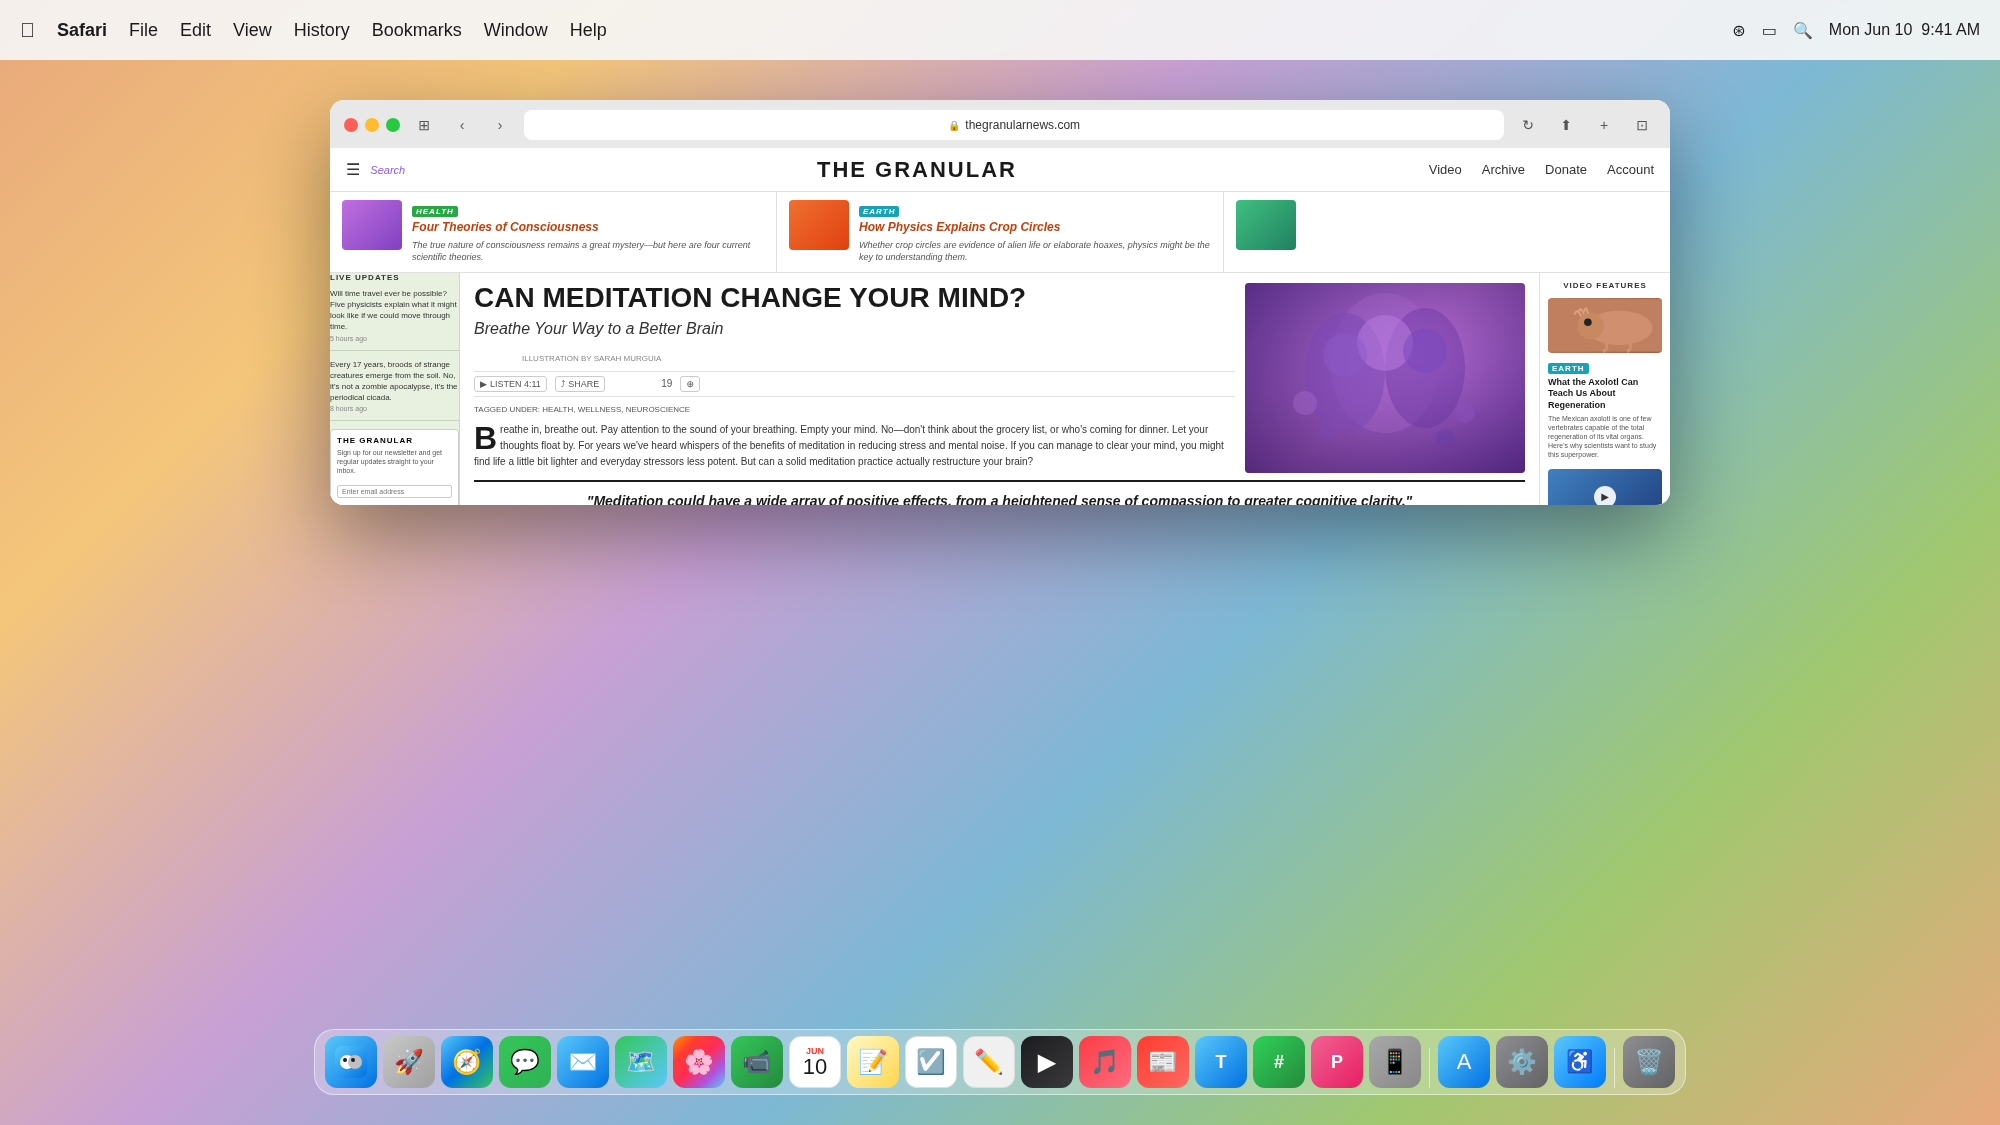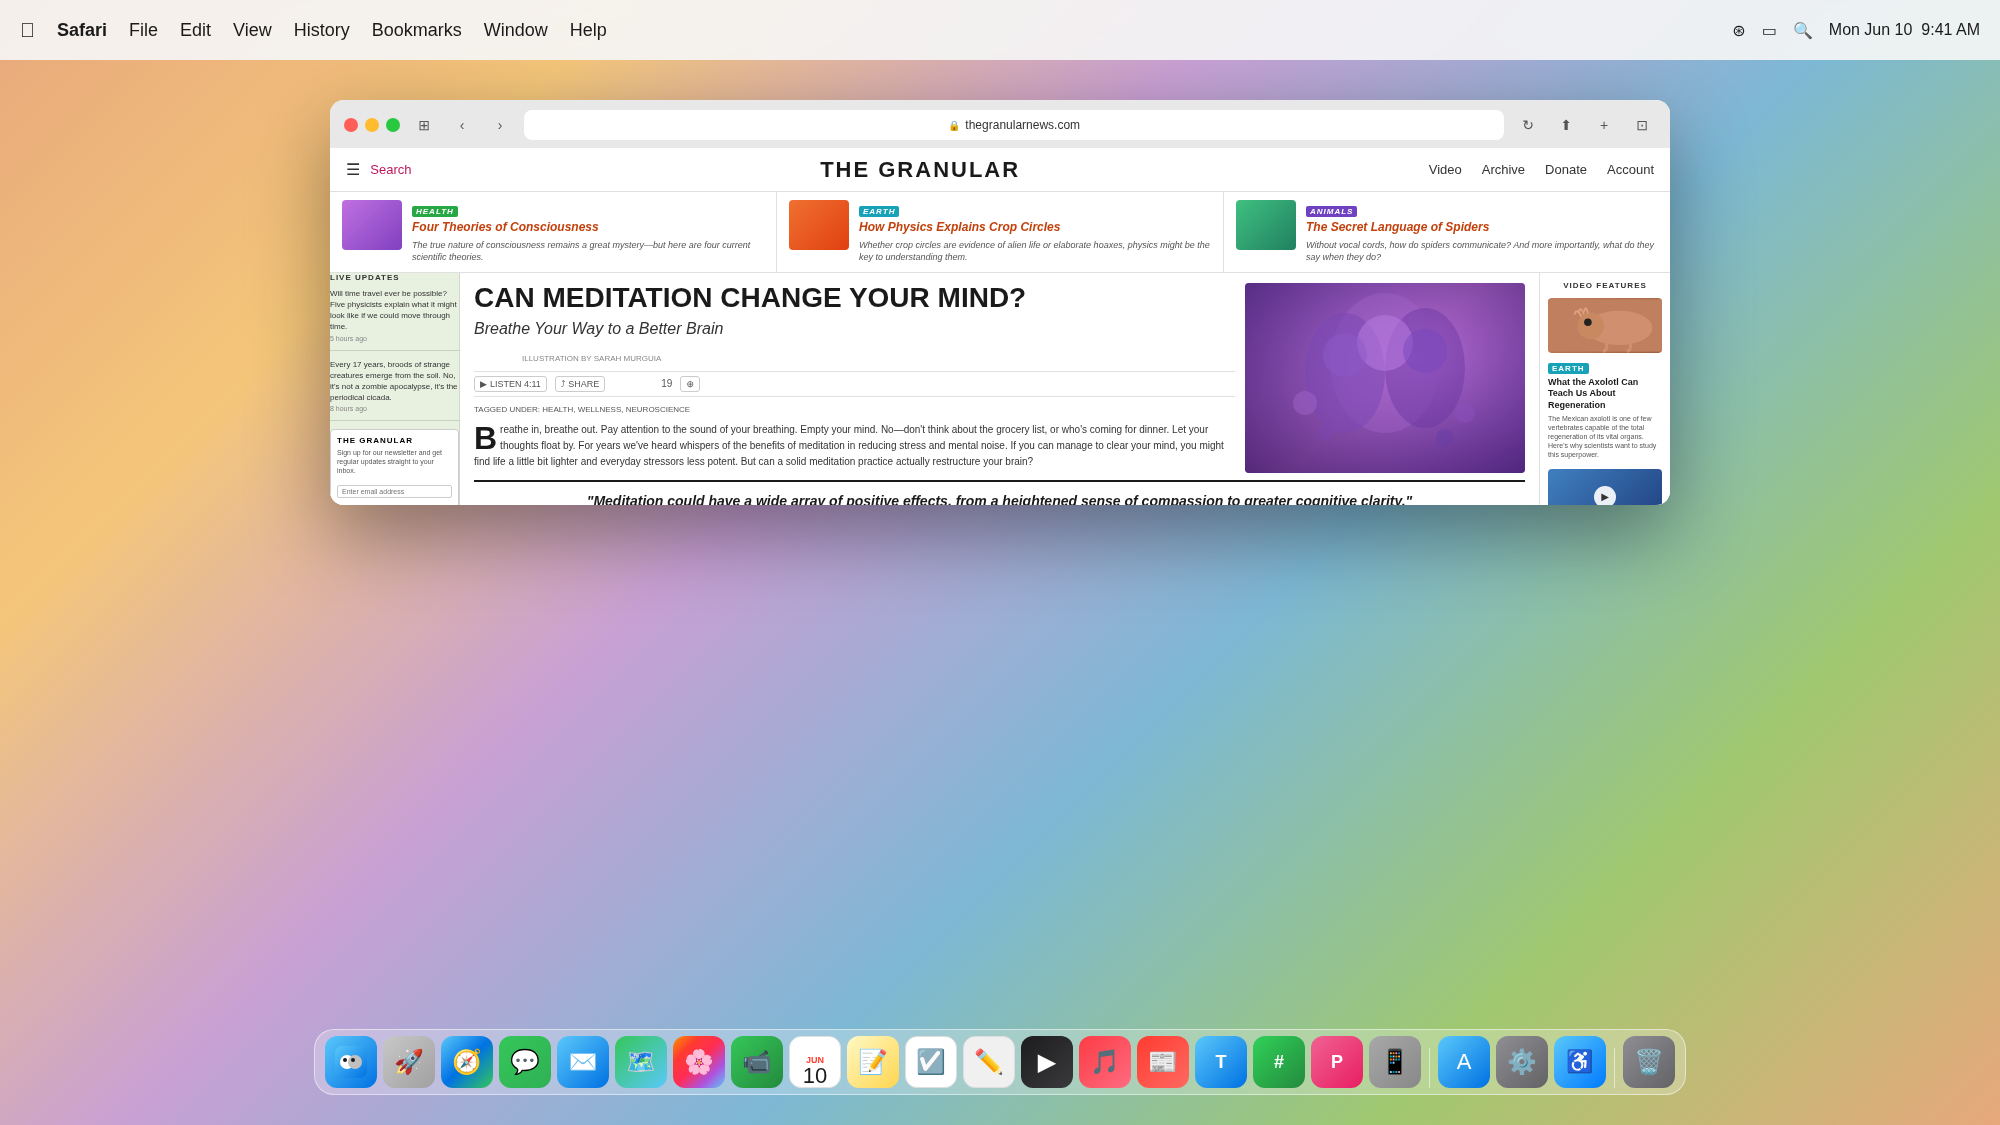--- a/index.html
+++ b/index.html
@@ -103,21 +103,21 @@
     .site-nav {
       background: white;
       border-bottom: 1px solid #e0e0e0;
       display: flex;
       align-items: center;
       padding: 0 16px;
       height: 44px;
       flex-shrink: 0;
     }
     .nav-hamburger { font-size: 16px; color: #333; cursor: pointer; margin-right: 10px; }
-    .nav-search { font-size: 13px; color: #be185d; cursor: pointer; }
+    .nav-search { font-size: 11px; color: #8b5cf6; cursor: pointer; font-style: italic; }
     .site-title {
       flex: 1;
       text-align: center;
       font-size: 22px;
       font-weight: 700;
       letter-spacing: 2px;
       color: #1a1a1a;
       text-transform: uppercase;
     }
     .nav-links {
@@ -416,21 +416,21 @@
     .di-news { background: linear-gradient(135deg, #ff3b30, #ff6961); }
     .di-mirror { background: linear-gradient(135deg, #a8a8a8, #888); }
     .di-settings { background: linear-gradient(135deg, #8e8e93, #636366); }
     .di-trash { background: linear-gradient(135deg, #8e8e93, #636366); }
 
     
     .calendar-icon-inner {
       display: flex;
       flex-direction: column;
       align-items: center;
-      justify-content: flex-end;
+      justify-content: center;
       width: 100%;
       height: 100%;
     }
     .cal-month { font-size: 9px; color: #ff3b30; font-weight: 600; }
     .cal-day { font-size: 22px; color: #1a1a1a; font-weight: 300; line-height: 1; }
   </style>
 </head>
 <body>
 
 <div class="menubar">
@@ -502,25 +502,20 @@
       <div class="featured-article">
         <div class="featured-img featured-img-crop"></div>
         <div class="featured-text">
           <span class="category-tag tag-earth">EARTH</span>
           <div class="featured-title">How Physics Explains Crop Circles</div>
           <div class="featured-desc">Whether crop circles are evidence of alien life or elaborate hoaxes, physics might be the key to understanding them.</div>
         </div>
       </div>
       <div class="featured-article">
         <div class="featured-img featured-img-spider"></div>
-        <div class="featured-text">
-          <span class="category-tag tag-animals">ANIMALS</span>
-          <div class="featured-title">The Secret Language of Spiders</div>
-          <div class="featured-desc">Without vocal cords, how do spiders communicate? And more importantly, what do they say when they do?</div>
-        </div>
       </div>
     </div>
 
     <div class="main-area">
 
       <div class="left-sidebar">
         <div class="live-updates-title">LIVE UPDATES</div>
 
         <div class="live-update-item">
           <div class="live-update-text">Will time travel ever be possible? Five physicists explain what it might look like if we could move through time.</div>

